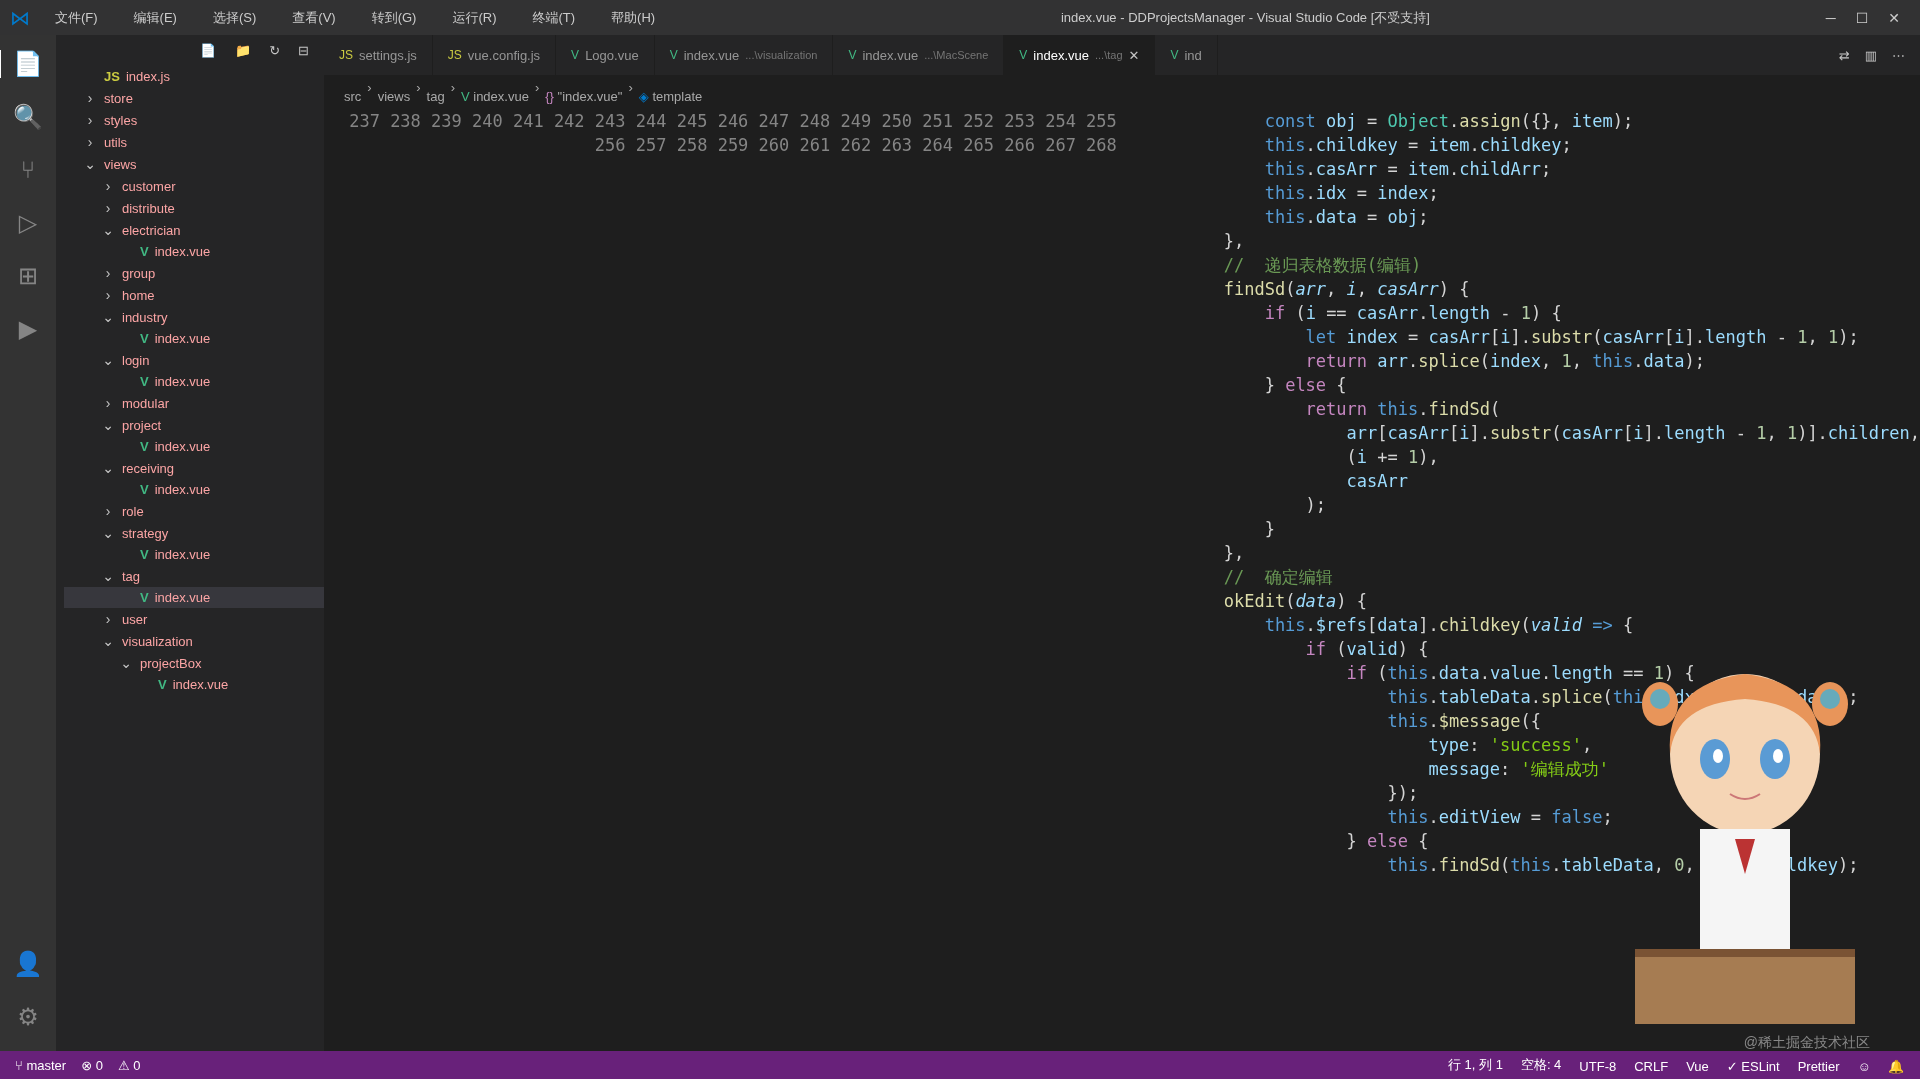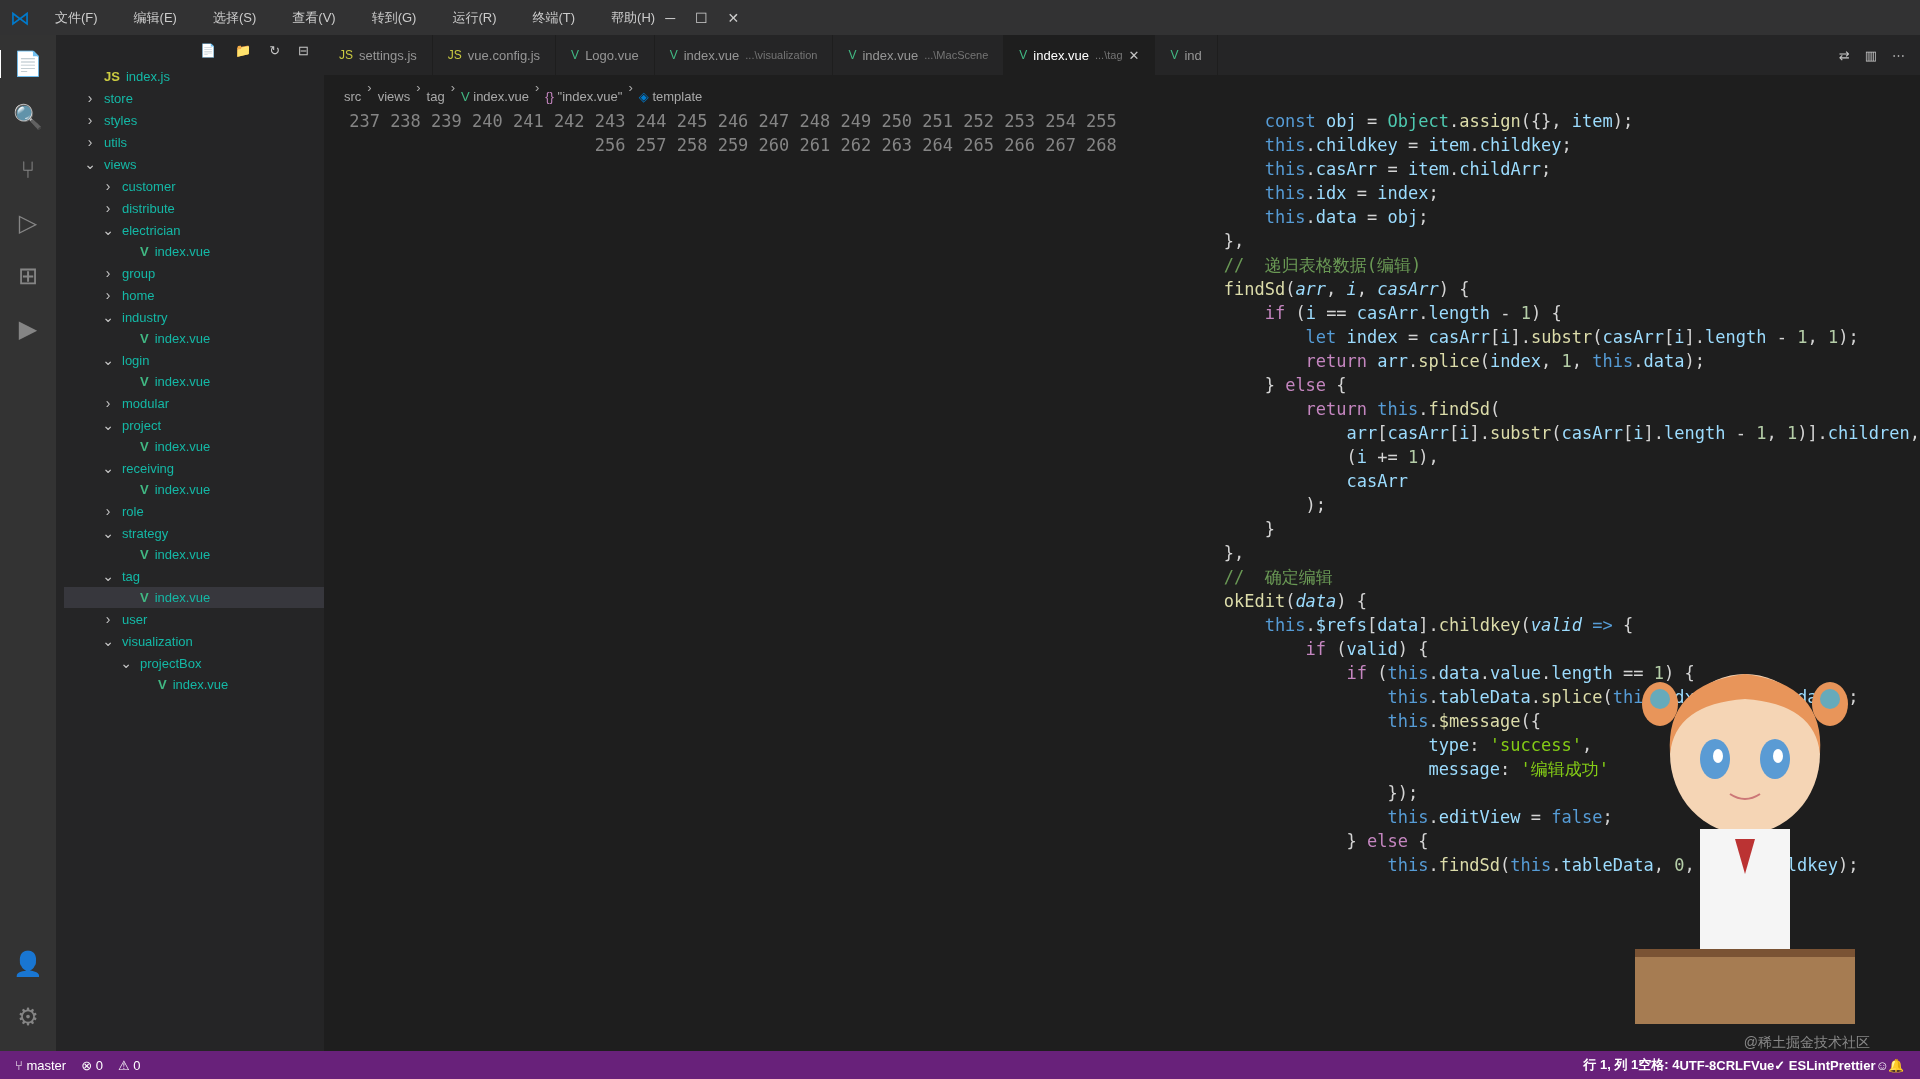--- a/index.html
+++ b/index.html
@@ -16,21 +16,21 @@
 .activity-icon { color: #858585; font-size: 24px; cursor: pointer; }
 .activity-icon.active { color: #ffffff; border-left: 2px solid #fff; padding-left: 12px; margin-left: -14px; }
 .activity-bottom { margin-top: auto; display: flex; flex-direction: column; gap: 25px; margin-bottom: 20px; align-items: center; }
 .sidebar { width: 268px; background: #252526; overflow-y: auto; }
 .sidebar-header { display: flex; justify-content: flex-end; padding: 8px 15px; gap: 18px; }
 .sidebar-header span { color: #c5c5c5; cursor: pointer; }
 .tree { padding-left: 8px; }
 .tree-item { display: flex; align-items: center; padding: 3px 0; cursor: pointer; gap: 6px; }
 .tree-item.selected { background: #37373d; }
 .chev { color: #c5c5c5; width: 16px; text-align: center; font-size: 14px; }
-.folder-label { color: #14b8a6; }
+.folder-label { color: #fca5a5; }
 .indent-1 { padding-left: 18px; }
 .indent-2 { padding-left: 36px; }
 .indent-3 { padding-left: 54px; }
 .indent-4 { padding-left: 72px; }
 .editor-area { flex: 1; display: flex; flex-direction: column; background: #1e1e1e; }
 .tabs { display: flex; background: #252526; height: 40px; align-items: center; }
 .tab { display: flex; align-items: center; padding: 0 15px; height: 100%; gap: 6px; cursor: pointer; border-right: 1px solid #1e1e1e; }
 .tab.active { background: #1e1e1e; }
 .tab-icon { font-size: 12px; }
 .tab-label { color: #969696; white-space: nowrap; }
@@ -50,40 +50,41 @@
 .k-string { color: #84cc16; }
 .k-func { color: #dcdcaa; }
 .k-num { color: #b5cea8; }
 .k-comment { color: #6a9955; }
 .k-punct { color: #d4d4d4; }
 .k-op { color: #d4d4d4; }
 .k-type { color: #4ec9b0; }
 .k-param { color: #9cdcfe; font-style: italic; }
 .statusbar { height: 28px; background: #68217a; display: flex; align-items: center; padding: 0 15px; color: #ffffff; font-size: 13px; }
 .status-left { display: flex; gap: 15px; align-items: center; }
-.status-right { margin-left: auto; display: flex; align-items: center; font-weight: bold; }
+.status-right { margin-left: auto; display: flex; gap: 18px; align-items: flex-end; }
 .status-item { cursor: pointer; }
 .anime-overlay { position: fixed; right: 45px; bottom: 45px; width: 260px; height: 390px; }
 .watermark { position: fixed; right: 50px; bottom: 27px; color: #888; font-size: 14px; }
 </style>
 </head>
 <body>
 
 <div class="titlebar">
   <span class="titlebar-logo">⋈</span>
   <div class="menu-items" id="menu-items">
       <span class="menu-item">文件(F)</span>
       <span class="menu-item">编辑(E)</span>
       <span class="menu-item">选择(S)</span>
       <span class="menu-item">查看(V)</span>
       <span class="menu-item">转到(G)</span>
       <span class="menu-item">运行(R)</span>
       <span class="menu-item">终端(T)</span>
       <span class="menu-item">帮助(H)</span>
     </div>
+  <div class="title-center">index.vue - DDProjectsManager - Visual Studio Code [不受支持]</div>
   <div class="window-controls">
     <span class="win-ctrl">─</span>
     <span class="win-ctrl">☐</span>
     <span class="win-ctrl">✕</span>
   </div>
 </div>
 
 <div class="main">
   <div class="activity-bar">
     <span class="activity-icon active">📄</span>

